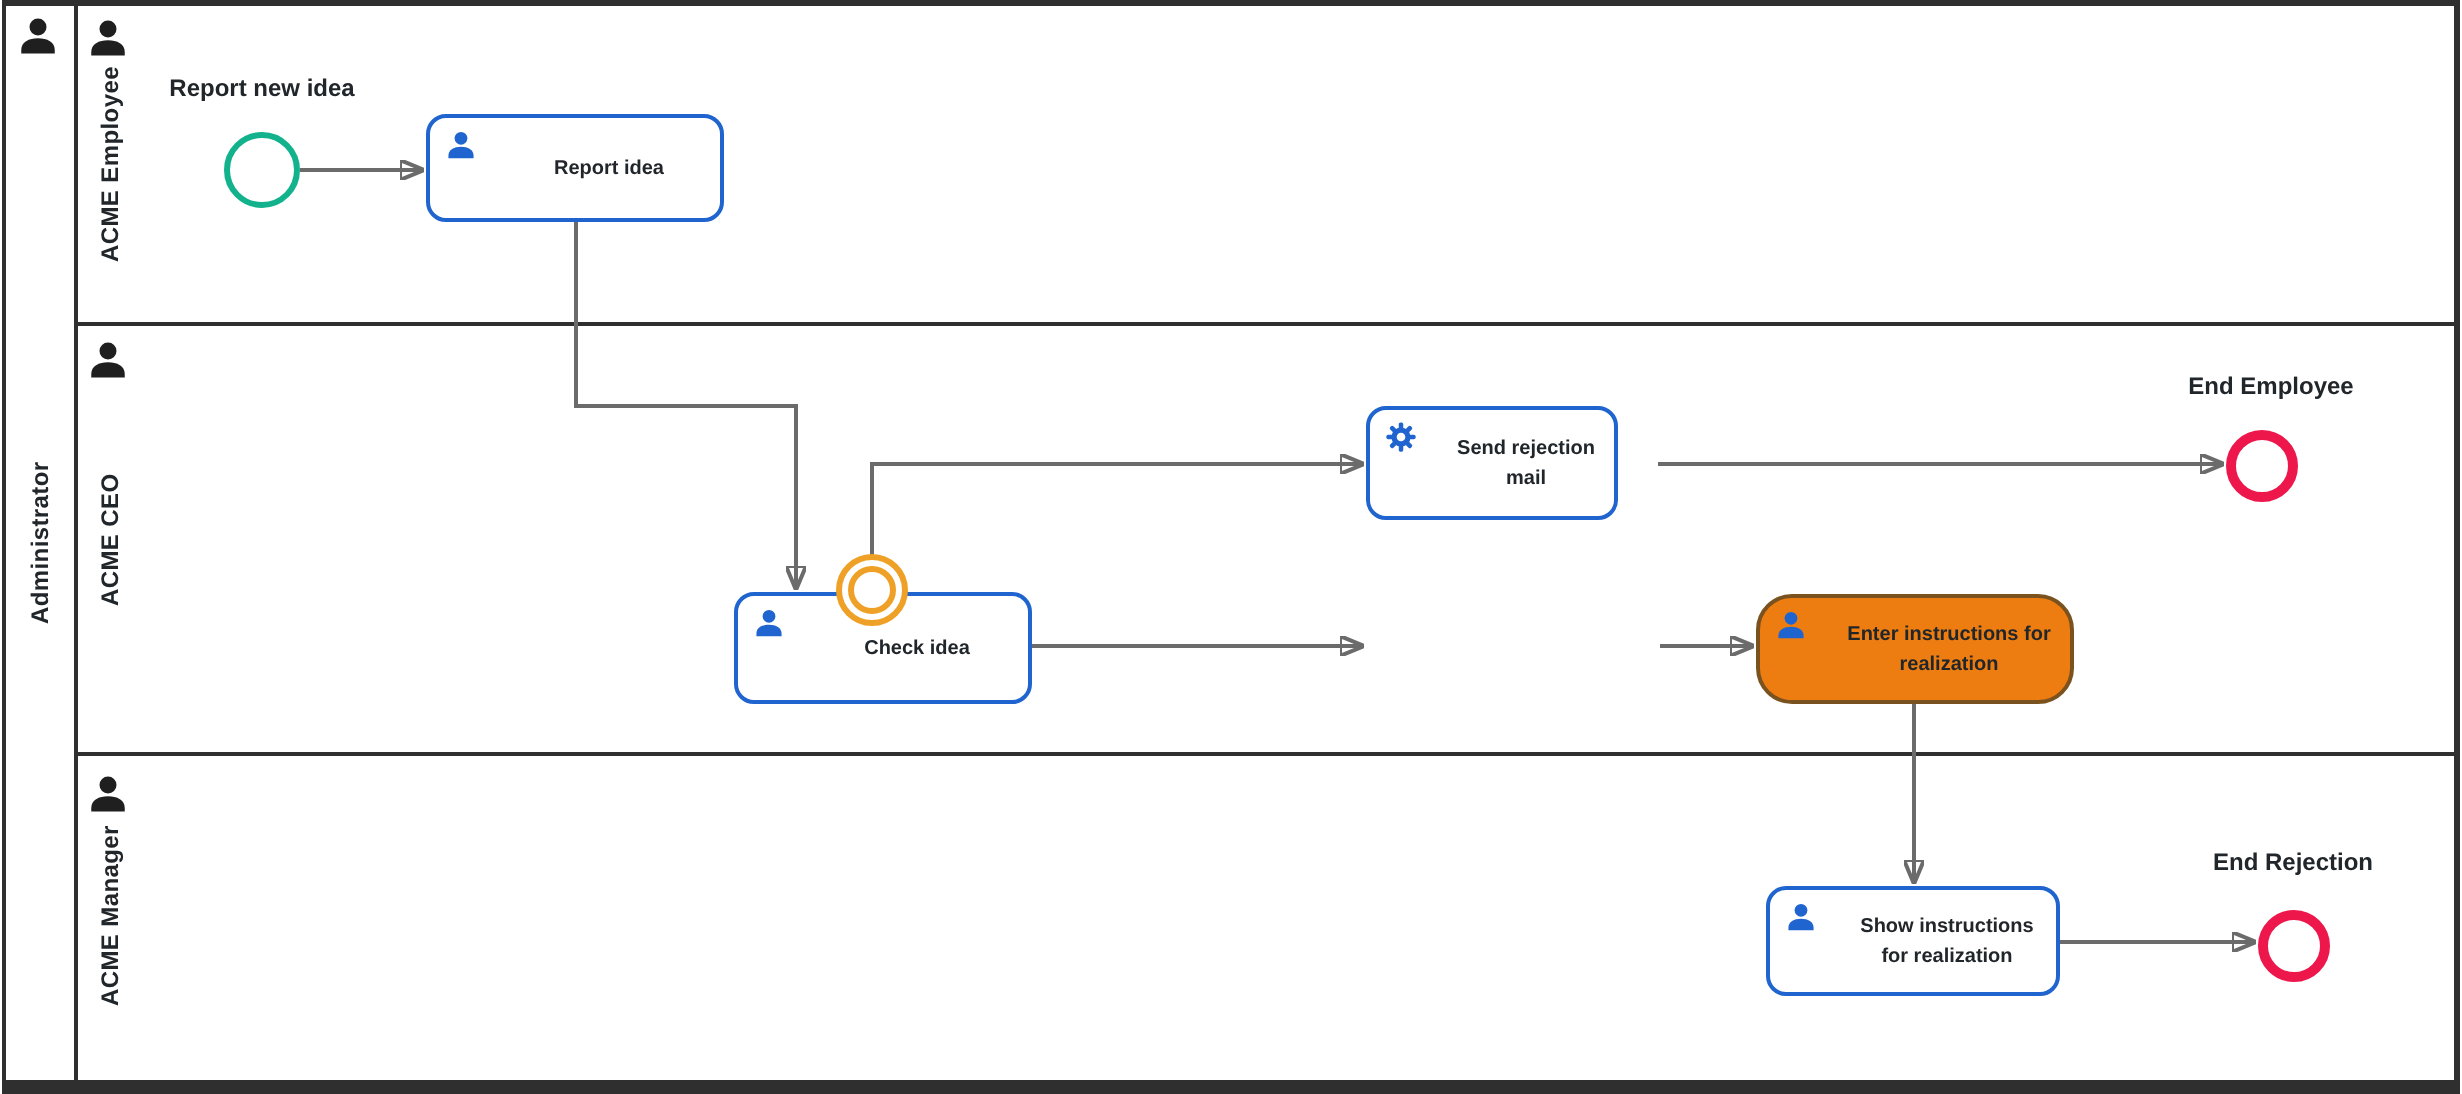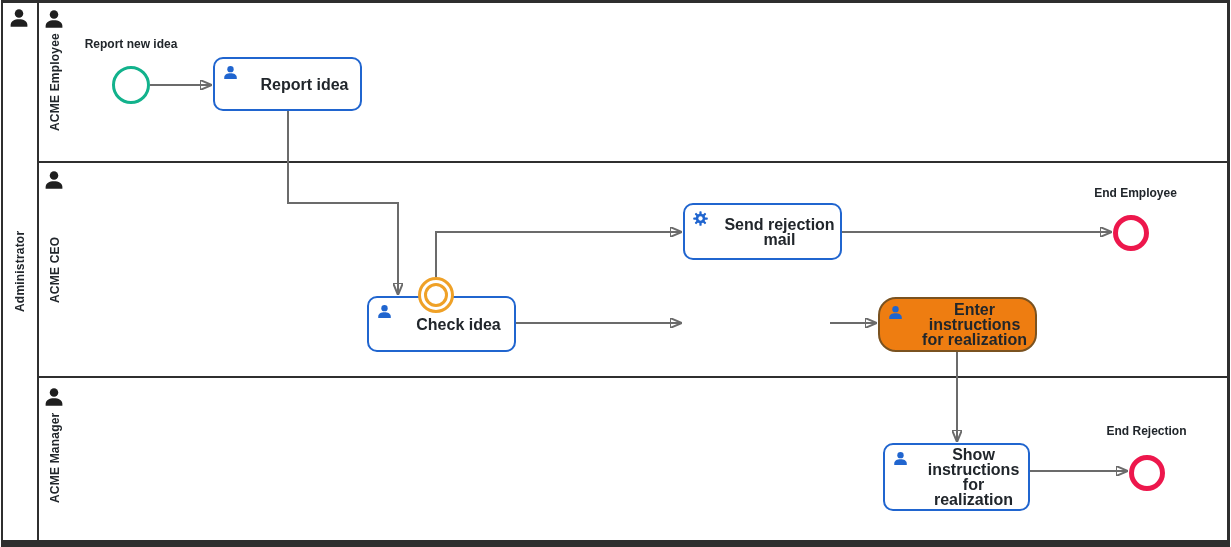--- a/index.html
+++ b/index.html
@@ -30,33 +30,33 @@
   .head-icon{position:absolute;width:20px;height:20px;}
   .pool-icon{left:9px;top:8px;}
   .lane-icon-1{left:44px;top:9px;}
   .lane-icon-2{left:44px;top:170px;}
   .lane-icon-3{left:44px;top:387px;}
   
   .task{
     position:absolute;box-sizing:border-box;background:#fff;
     border:2px solid var(--task-border,#2065cf);border-radius:10px;
     display:flex;align-items:center;justify-content:center;text-align:center;
-    font-size:16px;font-weight:bold;line-height:15px;
+    font-size:10px;font-weight:bold;line-height:15px;
     padding:4px 4px 4px 38px;
   }
   .task .task-icon{position:absolute;left:8px;top:6px;width:15px;height:15px;}
   .task-report-idea{left:213px;top:57px;width:149px;height:54px;}
   .task-check-idea{left:323px;top:296px;width:149px;height:56px;margin-left:44px;}
-  .task-send-rejection{left:683px;top:203px;width:159px;height:57px;}
+  .task-send-rejection{left:683px;top:203px;width:126px;height:57px;}
   .task-send-approval{left:683px;top:297px;width:147px;height:53px;}
   .task-enter-instructions{
     left:878px;top:297px;width:159px;height:55px;
     background:var(--highlight-fill,#ee7d11);border-color:var(--highlight-border,#7a5220);border-radius:18px;
   }
-  .task-show-instructions{left:883px;top:443px;width:147px;height:68px;}
+  .task-show-instructions{left:883px;top:443px;width:147px;height:55px;}
   .event{position:absolute;box-sizing:border-box;border-radius:50%;background:#fff;}
   .start-event{left:112px;top:66px;width:38px;height:38px;border:3px solid var(--start-event,#12b28c);}
   .end-event{width:36px;height:36px;border:5px solid var(--end-event,#ed174c);}
   .end-rejection{left:1113px;top:215px;}
   .end-approval{left:1129px;top:455px;}
   .boundary-event{
     left:418px;top:277px;width:36px;height:36px;
     border:3px solid var(--boundary-event,#efa127);z-index:5;
   }
   .boundary-event .inner{

